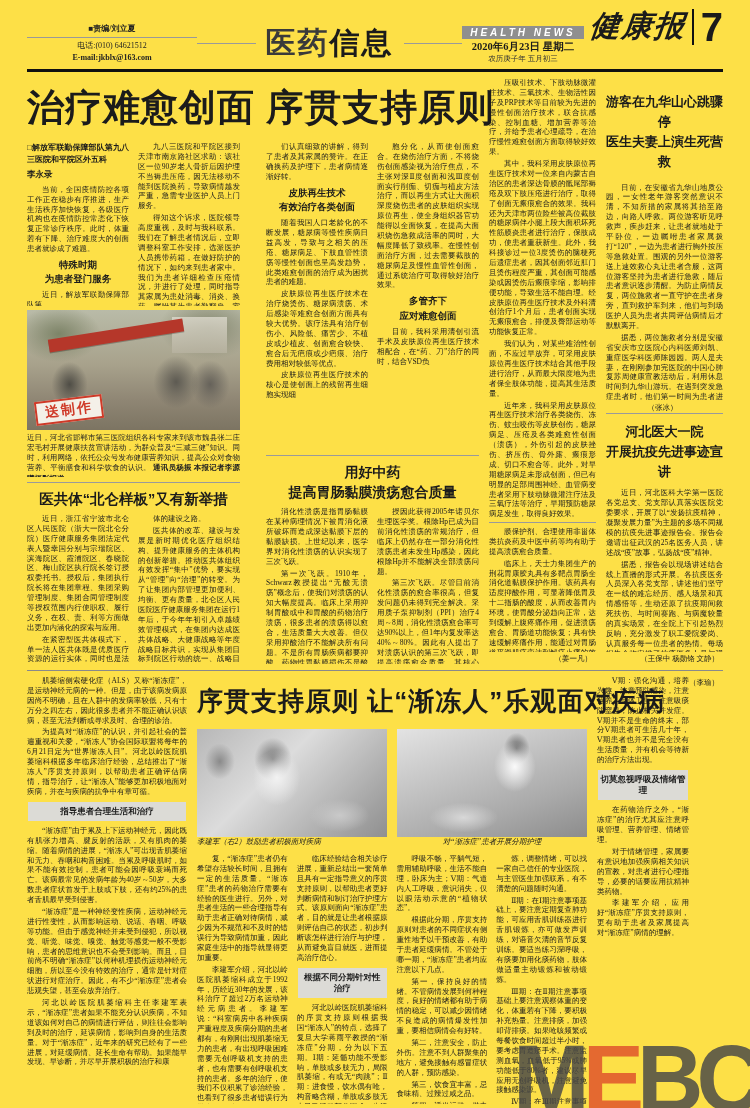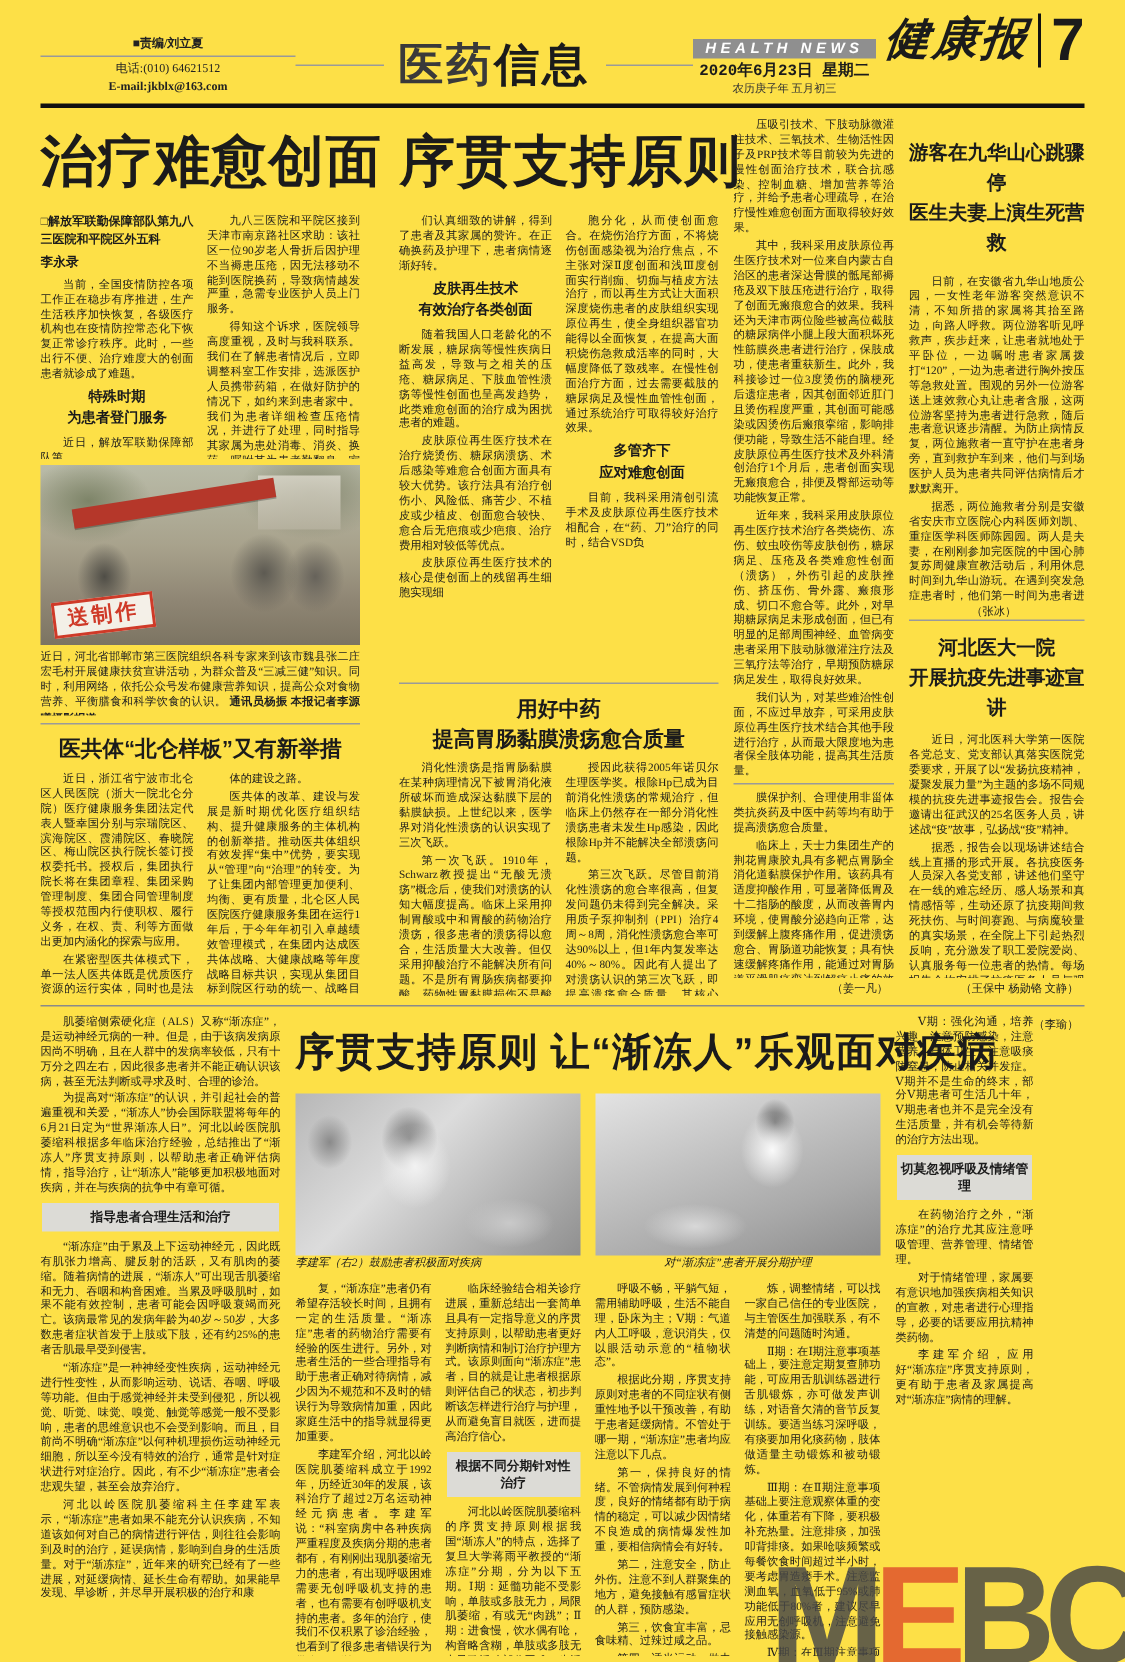--- a/index.html
+++ b/index.html
@@ -14,21 +14,21 @@
   .mh-left .ed { font-weight:bold; border-bottom:1px solid #999; padding-bottom:2px; margin-bottom:2px; }
   .mh-left .em { font-weight:bold; }
   .mh-mid { flex:1; display:flex; align-items:center; }
   .mh-rule { flex:1; border-top:1px solid #9a9a9a; }
   .sec-title { font-family:"Liberation Sans","DejaVu Sans",sans-serif; font-size:30px; padding:0 10px; white-space:nowrap; letter-spacing:2px; }
   .sec-title .lt { font-weight:600; color:#3a3a3a; }
   .sec-title .bd { font-weight:900; }
   .mh-right { display:flex; align-items:center; gap:6px; }
   .hn-block { text-align:center;margin-top:37px; }
   .hn-box { background:#8f8f8f; color:#fff; font-family:"Liberation Sans","DejaVu Sans",sans-serif; font-weight:bold; font-style:italic; font-size:10px; letter-spacing:3px; padding:1px 8px; }
-  .hn-date { font-weight:bold; font-size:10.5px; margin-top:1px; font-family:Liberation Mono, monospace;}
+  .hn-date { font-weight:bold; font-size:10.5px; margin-top:1px; font-family:Liberation Serif, serif;}
   .hn-lunar { font-size:7.5px; color:#333; }
   .brand { font-size:30px; font-weight:bold; font-style:italic; font-family:"DejaVu Serif",serif; letter-spacing:2px; transform:skewX(-6deg); }
   .pageno { font-size:40px; font-weight:900; font-family:"Liberation Sans","DejaVu Sans",sans-serif; border-left:2px solid #111; padding-left:7px; line-height:0.9; }
   .rule-thick { border-top:3px solid #101010; margin-top:5px; }
 
   
   .col { font-size:7.5px; line-height:1.32; text-align:justify; }
   .para { text-indent:2em; margin-bottom:2px; }
   .mid-subhead { font-family:"Liberation Sans","DejaVu Sans",sans-serif; font-weight:bold; font-size:9.5px; text-align:center; line-height:1.5; margin:4px 0; text-indent:0; }
   .subhead-box { background:#dcdbd6; font-family:"Liberation Sans","DejaVu Sans",sans-serif; font-weight:bold; font-size:8.5px; text-align:center; padding:4px 2px; margin:5px 1px; }
@@ -148,21 +148,21 @@
         <div class="top-left-body">
 
           <div class="pair">
             <div class="two-col-row lp-text">
               <div class="col">
                 <div class="byline">
                   <span>□解放军联勤保障部队第九八三医院和平院区外五科</span>
                   <span class="auth">李永录</span>
                 </div>
                 <div>
-                    <p class="para">当前，全国疫情防控各项工作正在稳步有序推进，生产生活秩序加快恢复，各级医疗机构也在疫情防控常态化下恢复正常诊疗秩序。此时，一些出行不便、治疗难度大的创面患者就诊成了难题。</p>
+                    <p class="para">当前，全国疫情防控各项工作正在稳步有序推进，生产生活秩序加快恢复，各级医疗机构也在疫情防控常态化下恢复正常诊疗秩序。此时，体重若有下降、治疗难度大的创面患者就诊成了难题。</p>
                   </div>
                 <div class="mid-subhead"><span>特殊时期</span><br><span>为患者登门服务</span></div>
                 <div>
                     <p class="para">近日，解放军联勤保障部队第</p>
                   </div>
               </div>
               <div class="col">
                 <div>
                     <p class="para">九八三医院和平院区接到天津市南京路社区求助：该社区一位90岁老人骨折后因护理不当褥患压疮，因无法移动不能到医院换药，导致病情越发严重，急需专业医护人员上门服务。</p>
                     <p class="para">得知这个诉求，医院领导高度重视，及时与我科联系。我们在了解患者情况后，立即调整科室工作安排，选派医护人员携带药箱，在做好防护的情况下，如约来到患者家中。我们为患者详细检查压疮情况，并进行了处理，同时指导其家属为患处消毒、消炎、换药，嘱咐其为患者勤翻身，室内常通风，保持患者皮肤的清洁干燥，定时换药等。我</p>
@@ -244,22 +244,22 @@
           </div>
 
         </div>
       </div>
 
       <div class="col col5">
         <div class="col5-top clip">
             <div>
               <p class="para">压吸引技术、下肢动脉微灌注技术、三氧技术、生物活性因子及PRP技术等目前较为先进的慢性创面治疗技术，联合抗感染、控制血糖、增加营养等治疗，并给予患者心理疏导，在治疗慢性难愈创面方面取得较好效果。</p>
               <p class="para">其中，我科采用皮肤原位再生医疗技术对一位来自内蒙古自治区的患者深达骨膜的骶尾部褥疮及双下肢压疮进行治疗，取得了创面无瘢痕愈合的效果。我科还为天津市两位险些被高位截肢的糖尿病伴小腿上段大面积坏死性筋膜炎患者进行治疗，保肢成功，使患者重获新生。此外，我科接诊过一位3度烫伤的脑梗死后遗症患者，因其创面邻近肛门且烫伤程度严重，其创面可能感染或因烫伤后瘢痕挛缩，影响排便功能，导致生活不能自理。经皮肤原位再生医疗技术及外科清创治疗1个月后，患者创面实现无瘢痕愈合，排便及臀部运动等功能恢复正常。</p>
+              <p class="para">我们认为，对某些难治性创面，不应过早放弃，可采用皮肤原位再生医疗技术结合其他手段进行治疗，从而最大限度地为患者保全肢体功能，提高其生活质量。</p>
               <p class="para">近年来，我科采用皮肤原位再生医疗技术治疗各类烧伤、冻伤、蚊虫咬伤等皮肤创伤，糖尿病足、压疮及各类难愈性创面（溃疡），外伤引起的皮肤挫伤、挤压伤、骨外露、瘢痕形成、切口不愈合等。此外，对早期糖尿病足未形成创面，但已有明显的足部周围神经、血管病变患者采用下肢动脉微灌注疗法及三氧疗法等治疗，早期预防糖尿病足发生，取得良好效果。</p>
-              <p class="para">我们认为，对某些难治性创面，不应过早放弃，可采用皮肤原位再生医疗技术结合其他手段进行治疗，从而最大限度地为患者保全肢体功能，提高其生活质量。</p>
             </div>
           </div>
         <div class="divider"></div>
         <div class="col5-bottom clip">
             <div>
               <p class="para">膜保护剂、合理使用非甾体类抗炎药及中医中药等均有助于提高溃疡愈合质量。</p>
               <p class="para">临床上，天士力集团生产的荆花胃康胶丸具有多靶点胃肠全消化道黏膜保护作用。该药具有适度抑酸作用，可显著降低胃及十二指肠的酸度，从而改善胃内环境，使胃酸分泌趋向正常，达到缓解上腹疼痛作用，促进溃疡愈合、胃肠道功能恢复；具有快速缓解疼痛作用，能通过对胃肠道平滑肌痉挛达到解痉止痛的效果；可抑制幽门螺杆菌生长繁殖，消除其对胃黏膜的损伤。同时由于该药是植物药，尤其适用于对抗生素过敏的溃疡病患者。此外，荆花胃康胶丸还可抑制胃蛋白酶原转变成蛋白酶，从而降低胃蛋白酶的活性，保护胃黏膜；其有效成分可均匀分布在胃黏膜表面，增加黏膜液层的厚度，起到保护和修复胃黏膜的作用。</p>
             </div>
           </div>
         <div class="signature">（姜一凡）</div>

